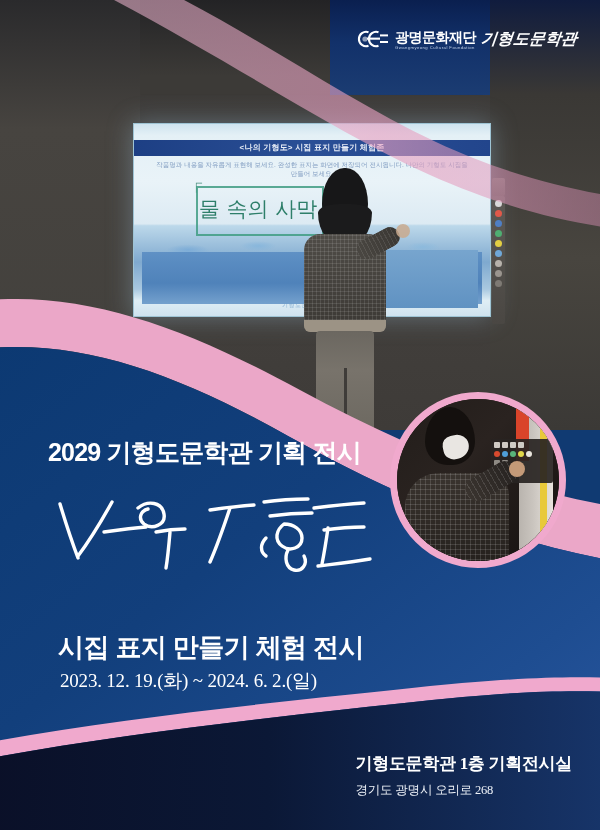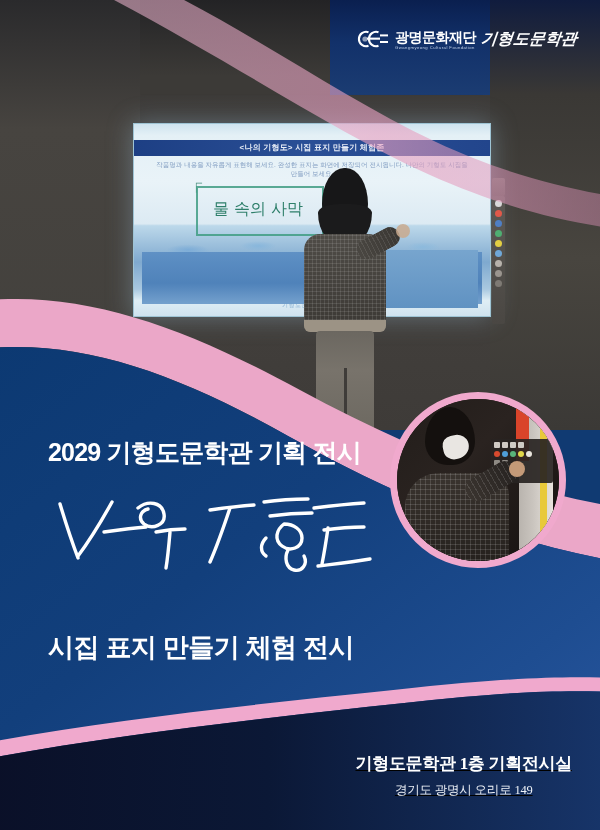--- a/index.html
+++ b/index.html
@@ -102,21 +102,21 @@
     border: 2px solid #3f9c82;
     opacity: .85;
   }
   .screen-poemtext {
     position: absolute;
     left: 62px; top: 62px;
     width: 124px; height: 46px;
     line-height: 46px;
     text-align: center;
     color: #2e7f6a;
-    font-size: 16px;
+    font-size: 21px;
     font-family: "DejaVu Sans", sans-serif;
     white-space: nowrap;
   }
   .screen-bracket {
     position: absolute;
     left: 50px; top: 58px;
     color: #4a8f7e;
     font-size: 20px;
     line-height: 1;
   }
@@ -410,21 +410,21 @@
     z-index: 5;
   }
   .calligraphy-fallback {
     position: absolute;
     left: 0; top: 0;
     color: rgba(255,255,255,0);
     font-size: 1px;
   }
   .subtitle {
     position: absolute;
-    left: 48px; top: 630px;
+    left: 58px; top: 630px;
     color: #ffffff;
     font-size: 26px;
     font-weight: bold;
     letter-spacing: -0.6px;
     white-space: nowrap;
     z-index: 5;
   }
   .dates {
     position: absolute;
     left: 60px; top: 668px;
@@ -433,23 +433,22 @@
     font-family: "Liberation Serif", serif;
     letter-spacing: -0.2px;
     white-space: nowrap;
     z-index: 5;
   }
 
   
   .footer {
     position: absolute;
     right: 28px; top: 752px;
-    text-align: center;
+    text-align: left;
     z-index: 5;
-    text-decoration: underline;
   }
   .footer-venue {
     color: #ffffff;
     font-size: 17px;
     font-weight: bold;
     letter-spacing: -0.3px;
     white-space: nowrap;
     font-family: "Liberation Serif", serif;
   }
   .footer-address {
@@ -629,19 +628,20 @@
         <path d="M272,44 C286,42 300,41 312,41"></path>
         <path d="M276,42 C274,56 272,68 270,78"></path>
         <path d="M266,80 C282,78 300,76 318,73"></path>
 
         <path d="M236,64 C232,72 234,82 242,84 C250,86 256,78 252,70"></path>
       </g>
     </svg>
   </div>
 
   <div class="subtitle">시집 표지 만들기 체험 전시</div>
+  <div class="dates">2023. 12. 19.(화) ~ 2024. 6. 2.(일)</div>
 
   <div class="footer">
     <div class="footer-venue">기형도문학관 1층 기획전시실</div>
-    <div class="footer-address">경기도 광명시 오리로 149</div>
+    <div class="footer-address">경기도 광명시 오리로 268</div>
   </div>
 
 </div>
 
 </body></html>

